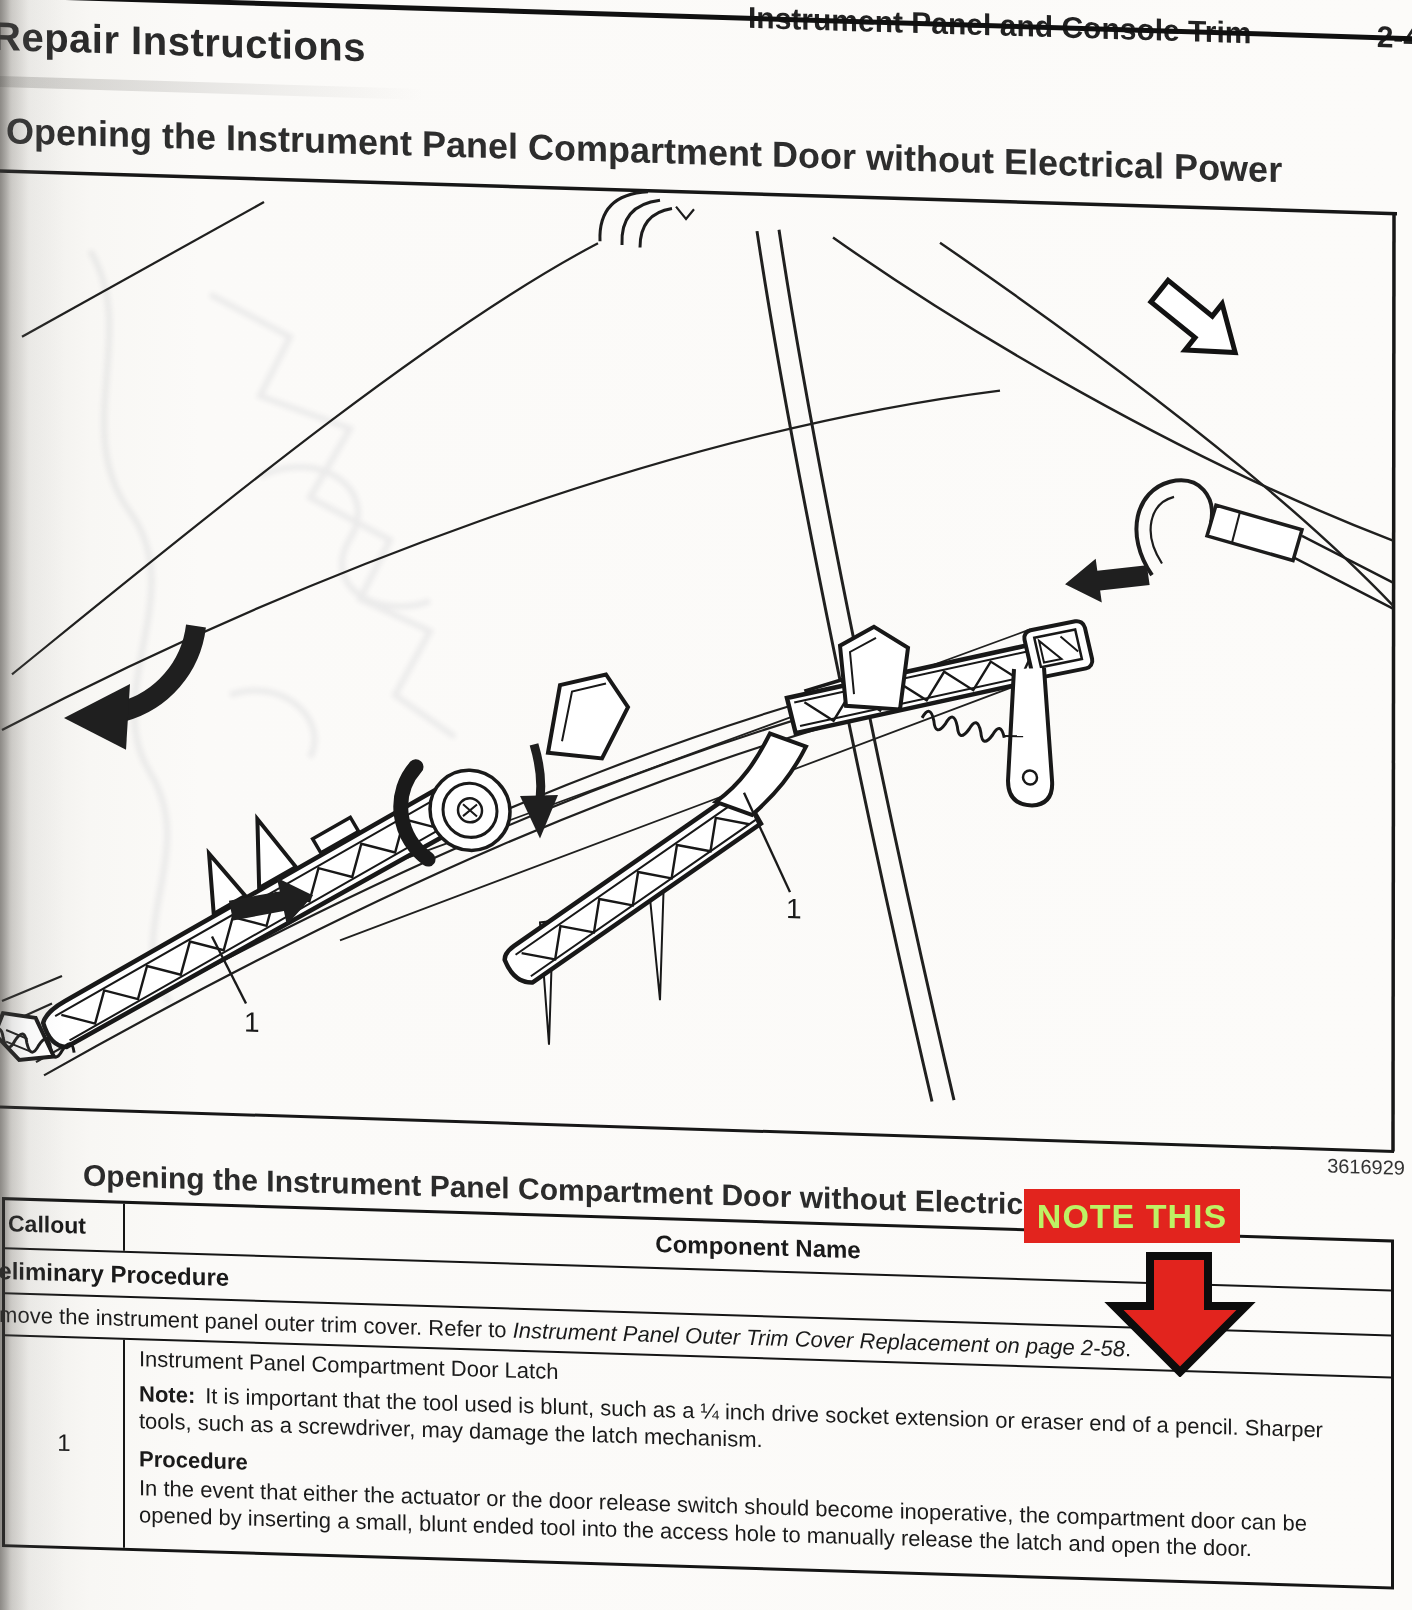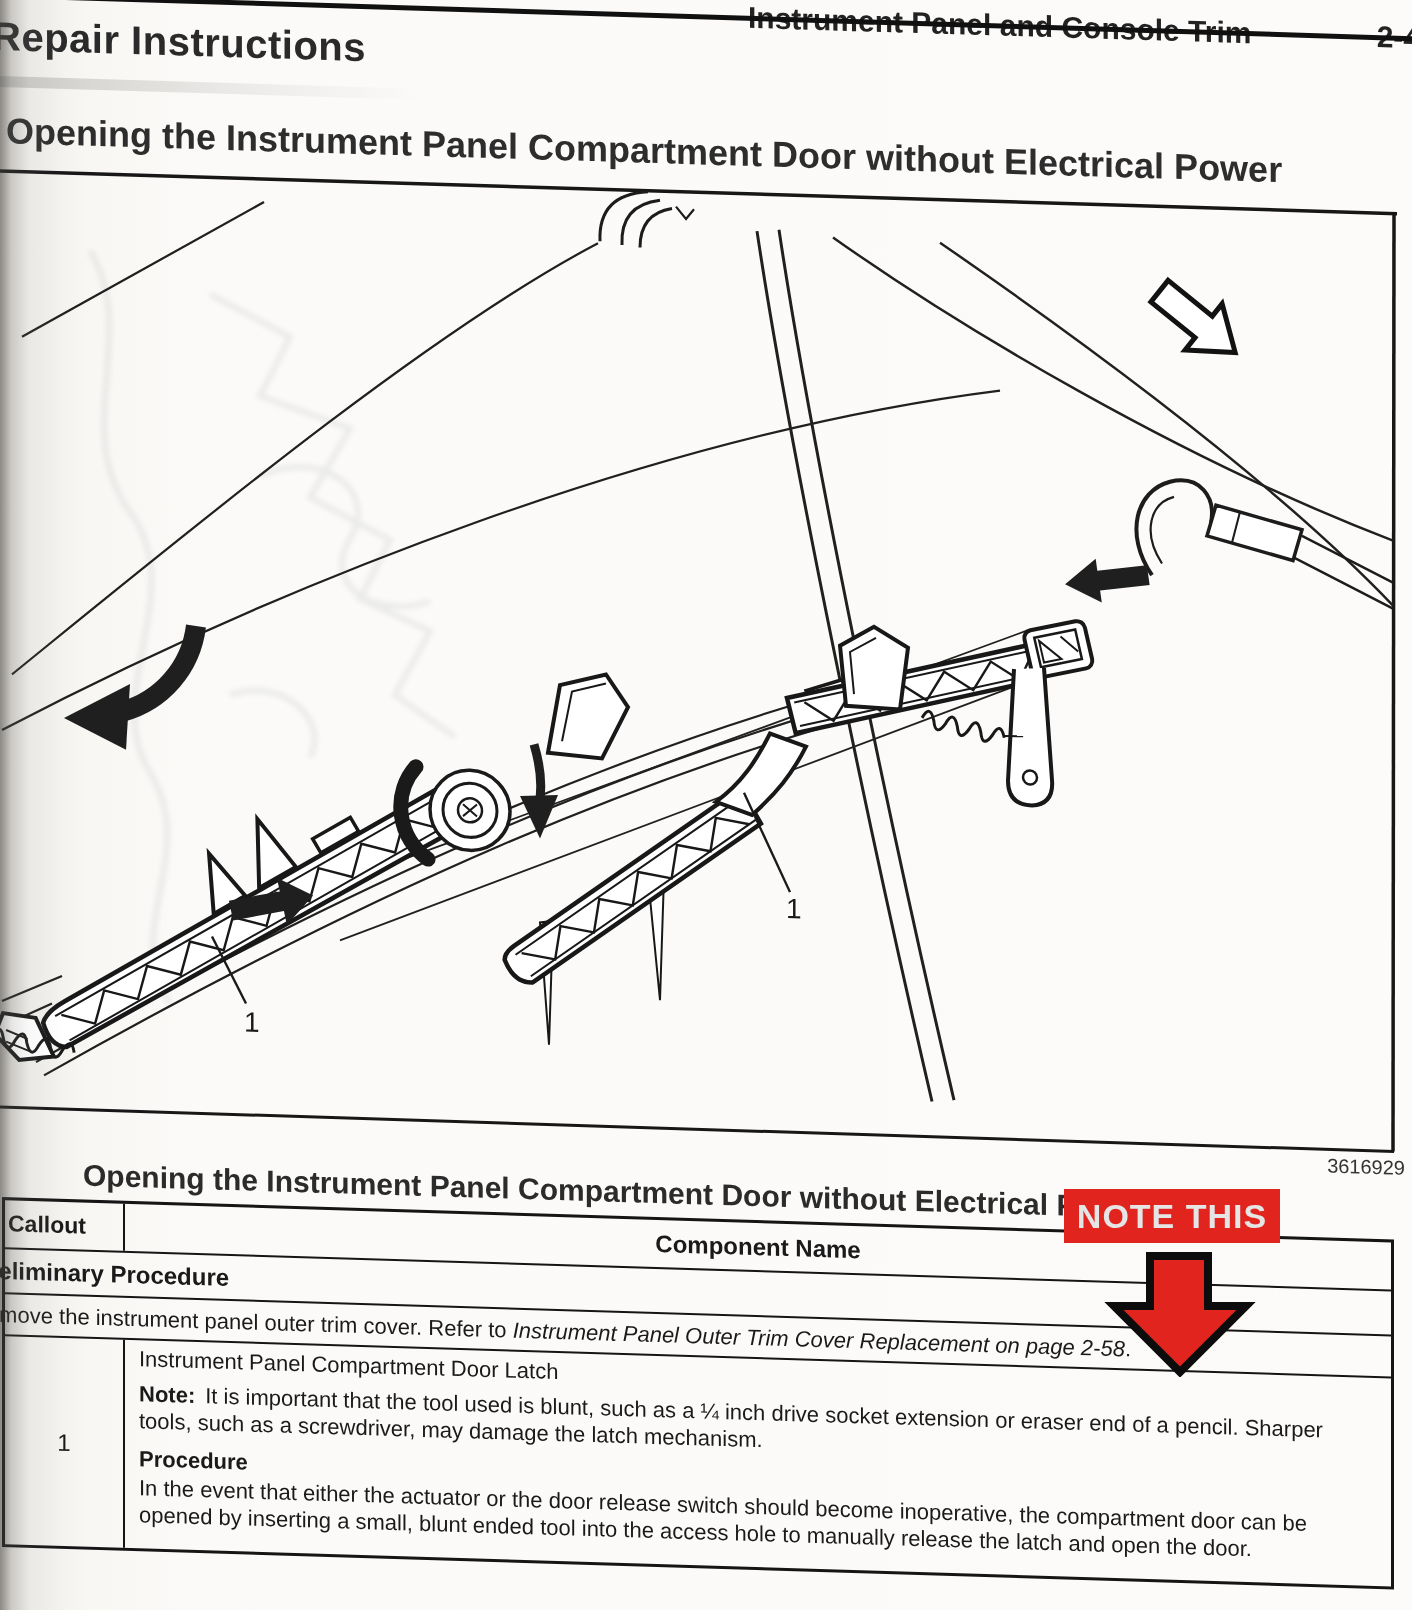--- a/index.html
+++ b/index.html
@@ -34,22 +34,22 @@
   .row1{min-height:210px;}
   .row1 .c-callout{justify-content:center;font-size:24px;}
   .row1 .c-main{padding:5px 14px 8px 14px;}
   .row1 p{margin:0;}
   .p-note{margin-top:8px !important;}
   .p-proch{margin-top:11px !important;font-weight:700;}
   .p-body{margin-top:2px !important;}
   b.inl{margin-right:10px;}
   
   .annot{z-index:60;}
-  .note-box{left:1064px;top:1189px;width:216px;height:54px;display:flex;align-items:center;justify-content:center;
-            color:#e5e5e5;font-weight:700;font-size:34px;letter-spacing:1px;}
+  .note-box{left:1024px;top:1189px;width:216px;height:54px;display:flex;align-items:center;justify-content:center;
+            color:#bef264;font-weight:700;font-size:34px;letter-spacing:1px;}
   .note-arrow{left:1100px;top:1252px;}
   .spine{position:absolute;inset:0;z-index:40;pointer-events:none;
         background:linear-gradient(90deg,rgba(80,78,74,.40) 0px,rgba(120,118,114,.18) 12px,rgba(170,168,164,.08) 28px,rgba(170,168,164,0) 65px);}
   svg text{font-family:"Liberation Sans","DejaVu Sans",sans-serif;}
 </style>
 </head>
 <body>
 
 <div class="page">
 

